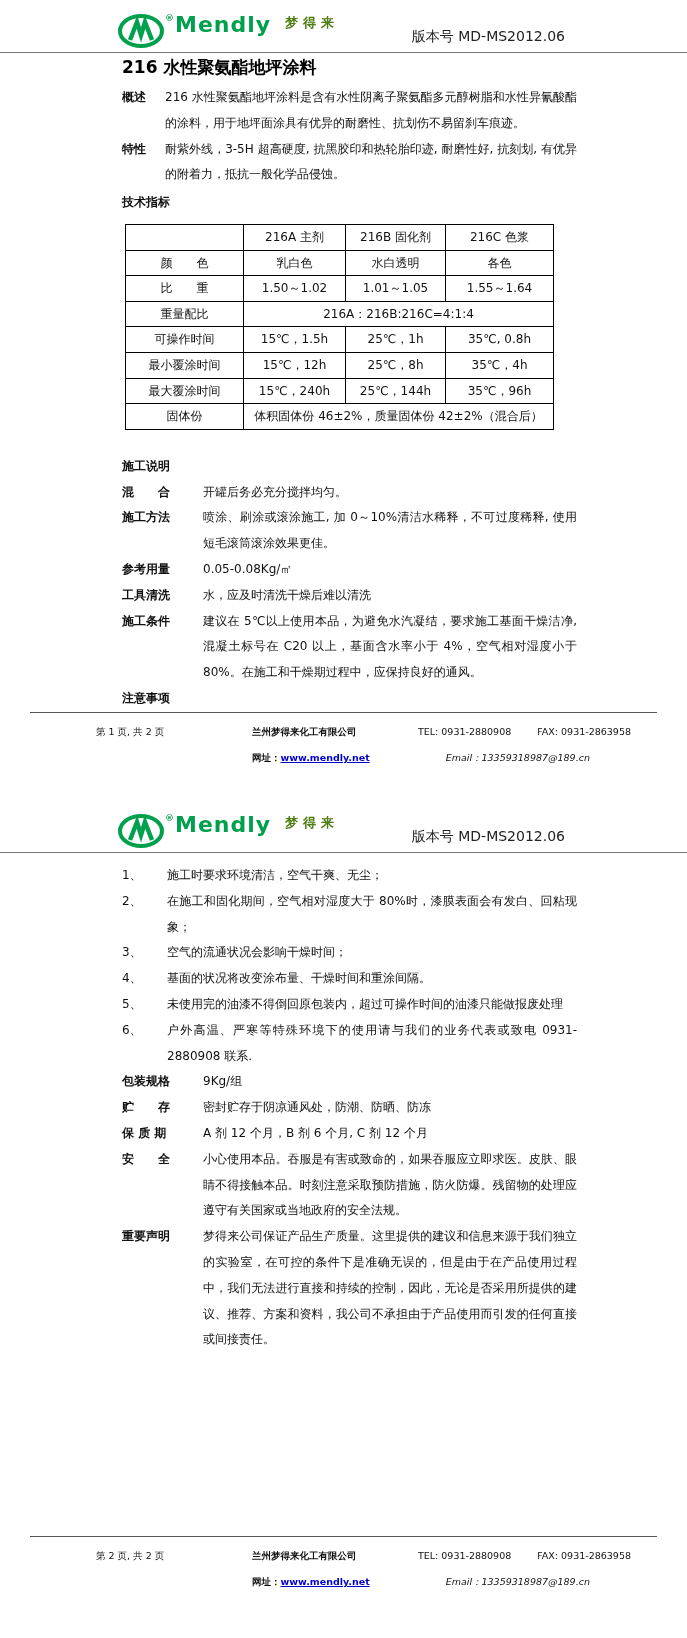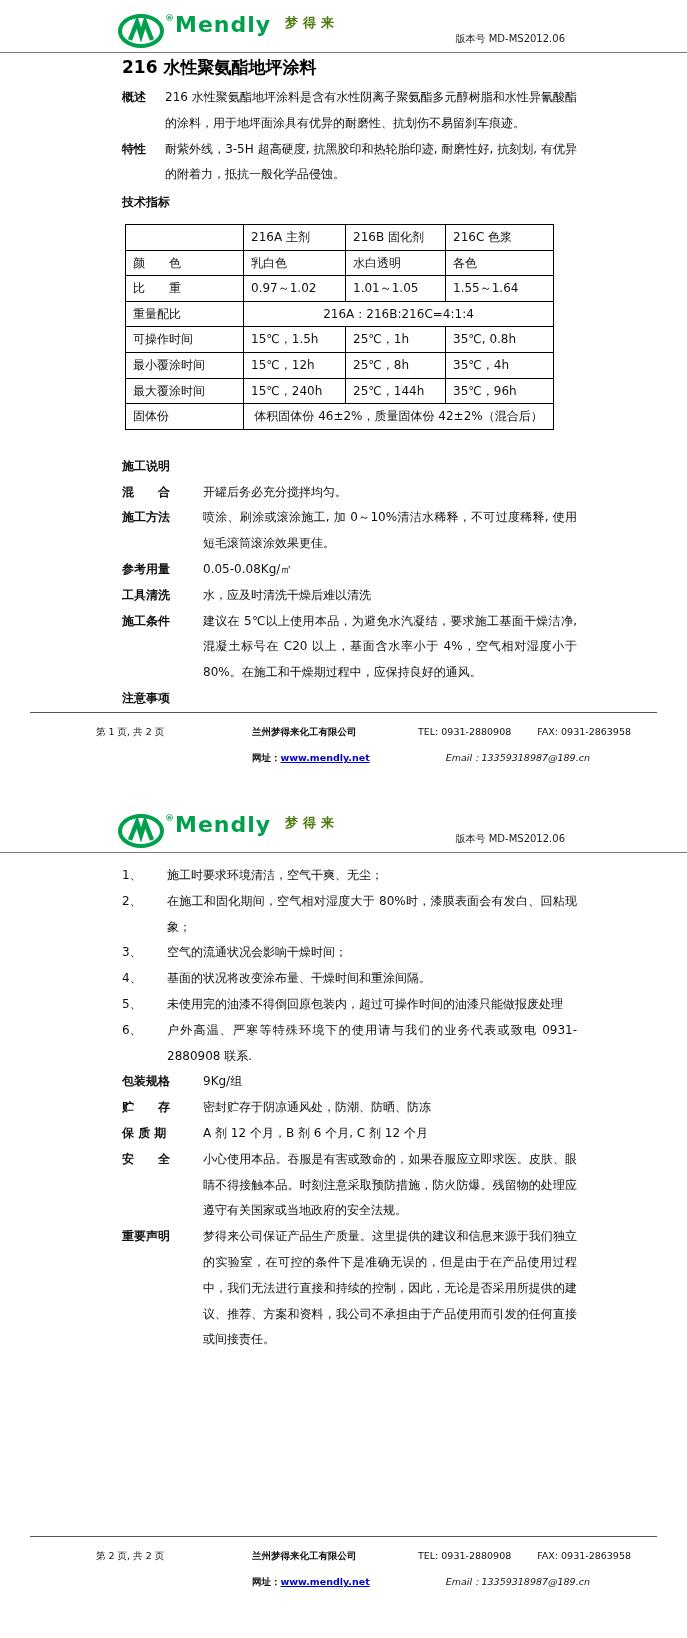--- a/index.html
+++ b/index.html
@@ -20,39 +20,39 @@
   #page2 .page-header { padding-top:26px; }
   .logo { display:flex; align-items:flex-start; line-height:1; }
   .logo-icon { width:46px; height:34px; flex:none; }
   .reg-mark { font-size:9px; color:#00A04D; margin:0 1px 0 1px; font-weight:bold; }
   .brand-text { display:flex; flex-direction:row; }
   .brand-name {
     font-size:22px; font-weight:800; color:#00A04D; letter-spacing:1px;
     font-family:"DejaVu Sans","Liberation Sans",sans-serif;
   }
   .brand-cn { font-size:13px; font-weight:bold; color:#4d7c0f; letter-spacing:5px; margin:2px 0 0 14px; }
-  .version { font-size:10px; color:#222; padding-bottom:2px; white-space:nowrap; }
+  .version { font-size:14px; color:#222; padding-bottom:2px; white-space:nowrap; }
   .header-rule { border:none; border-top:1px solid #777; margin:4px 0 0 0; }
 
   
   .doc-title { font-size:17px; font-weight:bold; margin:3px 112px 6px 122px; color:#000; }
   .content { margin:0 110px 0 122px; font-size:12px; line-height:2.15; text-align:justify; }
   .lrow { display:flex; }
   .lab { flex:none; font-weight:bold; white-space:pre; }
   .lab-w42 { width:43px; }
   .lab-w80 { width:81px; }
   .lab-w44 { width:45px; font-weight:normal; }
   .ltext { flex:1; }
   .sec-heading { font-weight:bold; }
   .mt2 { margin-top:2px; } .mt24 { margin-top:24px; }
 
   
   .spec-table { border-collapse:collapse; margin:8px 0 0 3px; table-layout:fixed; width:428px;
     font-size:12px; line-height:1.55; text-align:left; }
-  .spec-table td { border:1px solid #000; padding:3px 7px; overflow:hidden; white-space:nowrap; }
+  .spec-table td { border:1px solid #000; padding:3px 7px; overflow:hidden; white-space:nowrap;text-align:center; }
   .spec-table .c0 { width:103px; }
   .spec-table .c1 { width:87px; }
   .spec-table .c2 { width:85px; }
   .spec-table .c3 { width:93px; }
   .spec-table .rowlab { white-space:pre; }
   .spec-table .span-cell { text-align:center; }
 
   
   .page-footer { position:absolute; left:0; right:0; }
   #page1 .page-footer { bottom:10px; }
@@ -110,21 +110,21 @@
         <td class="c3">216C 色浆</td>
       </tr>
       <tr>
         <td class="c0 rowlab">颜　　色</td>
         <td>乳白色</td>
         <td>水白透明</td>
         <td>各色</td>
       </tr>
       <tr>
         <td class="c0 rowlab">比　　重</td>
-        <td>0.97～1.02</td>
+        <td>1.50～1.02</td>
         <td>1.01～1.05</td>
         <td>1.55～1.64</td>
       </tr>
       <tr>
         <td class="c0 rowlab">重量配比</td>
         <td class="span-cell" colspan="3">216A：216B:216C=4:1:4</td>
       </tr>
       <tr>
         <td class="c0 rowlab">可操作时间</td>
         <td>15℃，1.5h</td>

